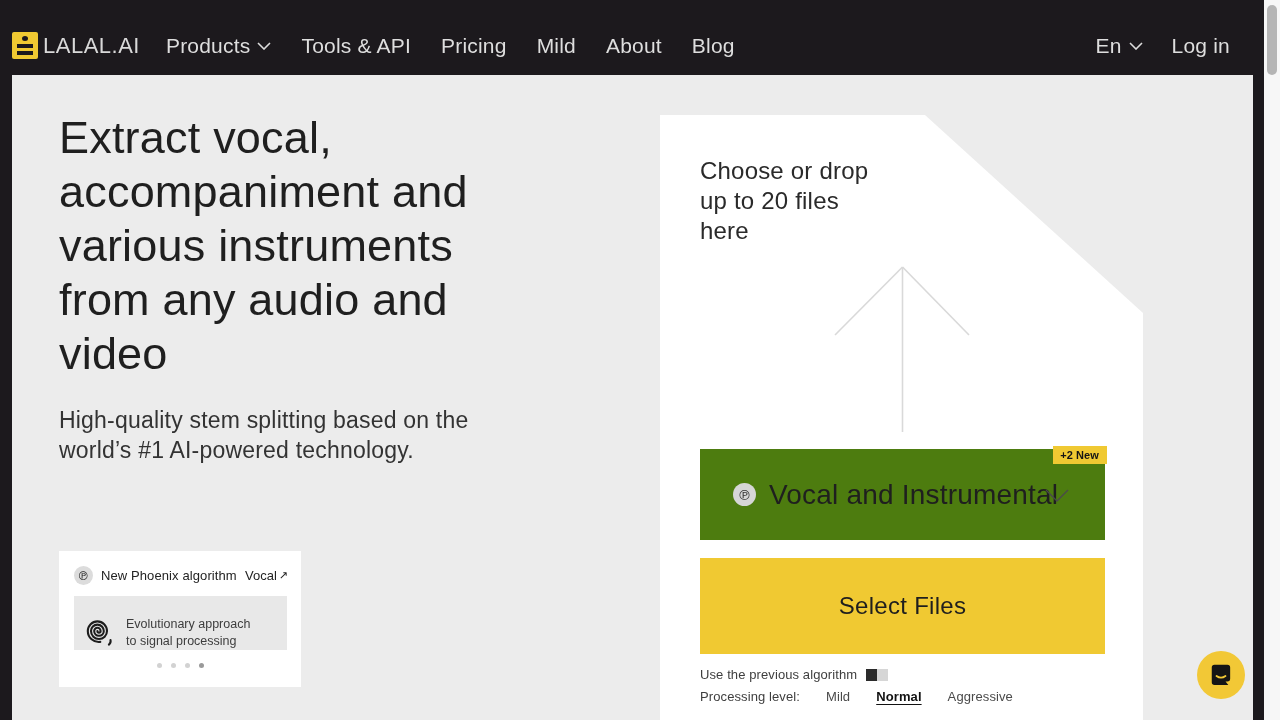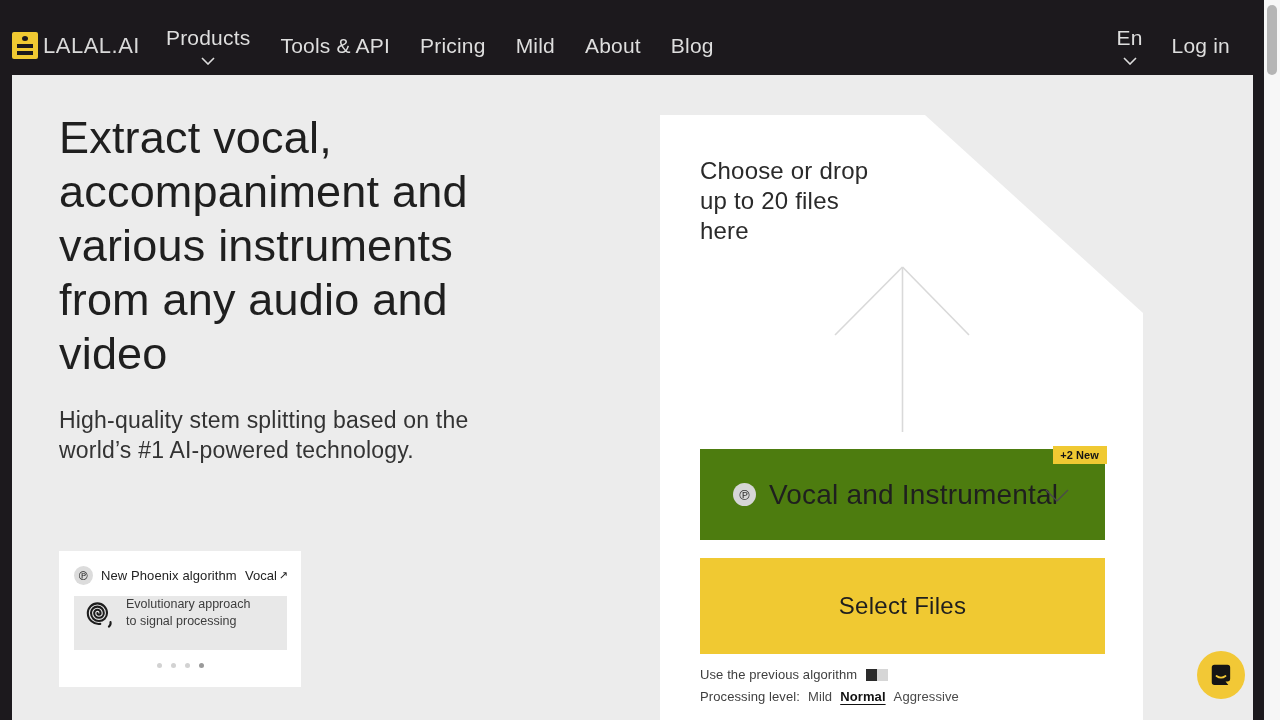--- a/index.html
+++ b/index.html
@@ -10,21 +10,21 @@
   
   .topnav { position:absolute; top:8px; left:0; width:1264px; height:75px;
             display:flex; align-items:center; padding:0 34px 0 12px; background:#1c191d; }
   .logo { display:flex; align-items:center; cursor:pointer; }
   .logo-mark { width:26px; height:27px; background:#f0c932; border-radius:2px; position:relative; }
   .logo-mark .dot  { position:absolute; left:10px; top:4px; width:6px; height:5px; background:#1c191d; }
   .logo-mark .bar1 { position:absolute; left:5px; top:12px; width:16px; height:4px; background:#1c191d; }
   .logo-mark .bar2 { position:absolute; left:5px; top:19px; width:16px; height:4px; background:#1c191d; }
   .logo-text { color:#d9d9d9; font-size:22px; letter-spacing:0.5px; margin-left:5px; }
   .nav-links { display:flex; align-items:center; gap:30px; margin-left:26px; }
-  .nav-link { color:#dedede; font-size:21px; letter-spacing:0.2px; cursor:pointer; display:flex; align-items:center; gap:7px;flex-direction:column; }
+  .nav-link { color:#dedede; font-size:21px; letter-spacing:0.2px; cursor:pointer; display:flex; align-items:center; gap:7px; }
   .nav-right { margin-left:auto; display:flex; align-items:center; gap:29px; }
   .chev { display:inline-block; }
 
   
   .scrollbar { position:absolute; top:0; right:0; width:16px; height:720px; background:#f7f7f7; z-index:40; }
   .scroll-thumb { position:absolute; top:5px; left:3px; width:10px; height:70px; border-radius:5px; background:#b5b5b5; }
 
   
   .content { position:absolute; left:12px; top:75px; width:1241px; height:645px; background:#ececec; }
 
@@ -36,21 +36,21 @@
   
   .promo-card { position:absolute; left:47px; top:476px; width:242px; height:136px; background:#fff; }
   .promo-head { display:flex; align-items:center; margin:15px 13px 0 15px; }
   .p-badge { width:19px; height:19px; border-radius:50%; background:#dcdcdc; color:#222;
              display:flex; align-items:center; justify-content:center;
              font-family:"DejaVu Sans", sans-serif; font-size:12px; flex:none; }
   .promo-title { font-size:13px; color:#232323; margin-left:8px; letter-spacing:0.1px; }
   .promo-more { margin-left:auto; font-size:13px; color:#232323; cursor:pointer; display:flex; align-items:center; gap:2px; }
   .promo-more .arr { font-family:"DejaVu Sans", sans-serif; font-size:11px; }
   .promo-box { margin:11px 14px 0 15px; height:54px; background:#e8e8e8;
-               display:flex; align-items:flex-start; padding:0 8px 0 7px; }
+               display:flex; align-items:flex-end; padding:0 8px 0 7px; }
   .promo-box-text { font-size:12.5px; line-height:17px; color:#3d3d3d; margin-left:9px; white-space:pre-line; }
   .dots { display:flex; justify-content:center; gap:9px; margin-top:13px; }
   .dot { width:5px; height:5px; border-radius:50%; background:#d2d2d2; cursor:pointer; }
   .dot.active { background:#9a9a9a; }
 
   
   .panel { position:absolute; left:648px; top:40px; width:483px; height:605px; background:#fff;
            clip-path:polygon(0 0, 265px 0, 483px 198px, 483px 605px, 0 605px); }
   .drop-text { position:absolute; left:40px; top:41px; font-size:24px; line-height:30px;
                color:#2a2a2a; white-space:pre-line; letter-spacing:0.2px; }
@@ -68,21 +68,21 @@
 
   .select-files { position:absolute; left:40px; top:443px; width:405px; height:96px; background:#f0c932;
                   border:none; font-family:"Liberation Sans", sans-serif; font-size:24px; color:#1e1e1e;
                   letter-spacing:0.3px; cursor:pointer; }
 
   .prev-algo { position:absolute; left:40px; top:552px; display:flex; align-items:center; gap:9px; }
   .small-text { font-size:13px; color:#3e3e3e; letter-spacing:0.1px; }
   .toggle { width:22px; height:12px; background:#d6d6d6; position:relative; cursor:pointer; flex:none; }
   .toggle .knob { position:absolute; left:0; top:0; width:11px; height:12px; background:#2b2b2b; }
 
-  .proc-row { position:absolute; left:40px; top:574px; display:flex; align-items:flex-start; gap:8px; }
+  .proc-row { position:absolute; left:40px; top:574px; display:flex; align-items:flex-start; gap:26px; }
   .level { font-size:13px; color:#4a4a4a; cursor:pointer; letter-spacing:0.1px; }
   .level.selected { color:#111; font-weight:bold; text-decoration:underline; text-underline-offset:3px; }
 
   
   .chat-btn { position:absolute; left:1197px; top:651px; width:48px; height:48px; border-radius:50%;
               background:#f2c836; display:flex; align-items:center; justify-content:center;
               cursor:pointer; z-index:30; }
 </style>
 </head>
 <body>

